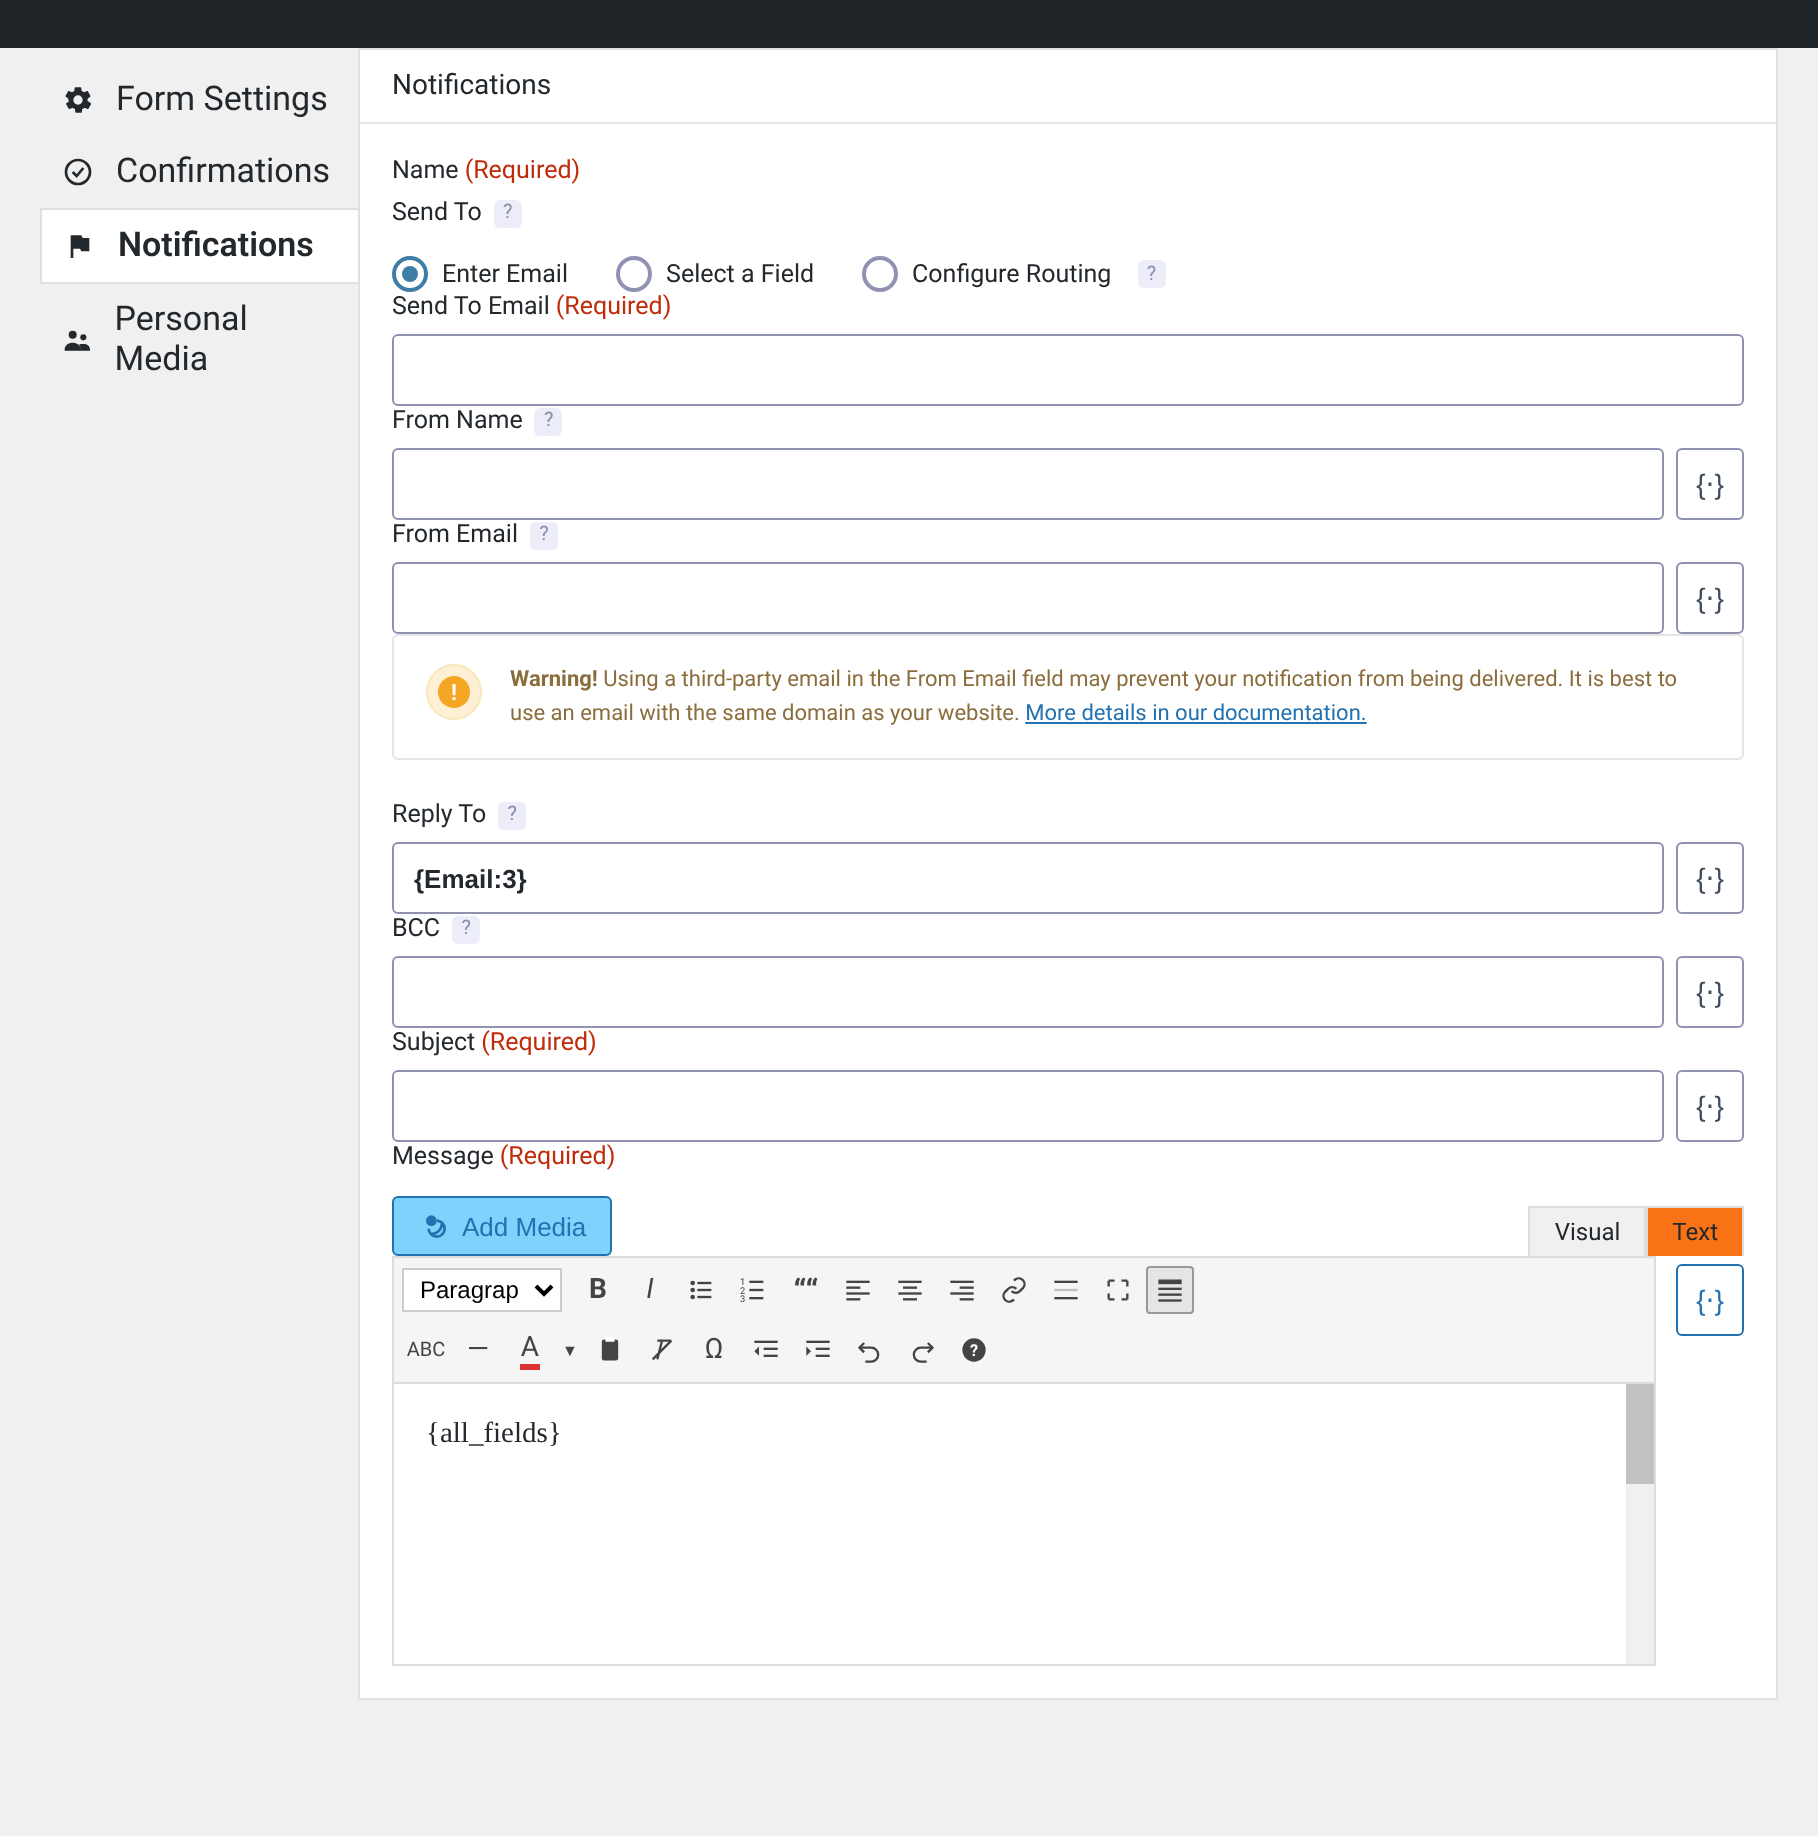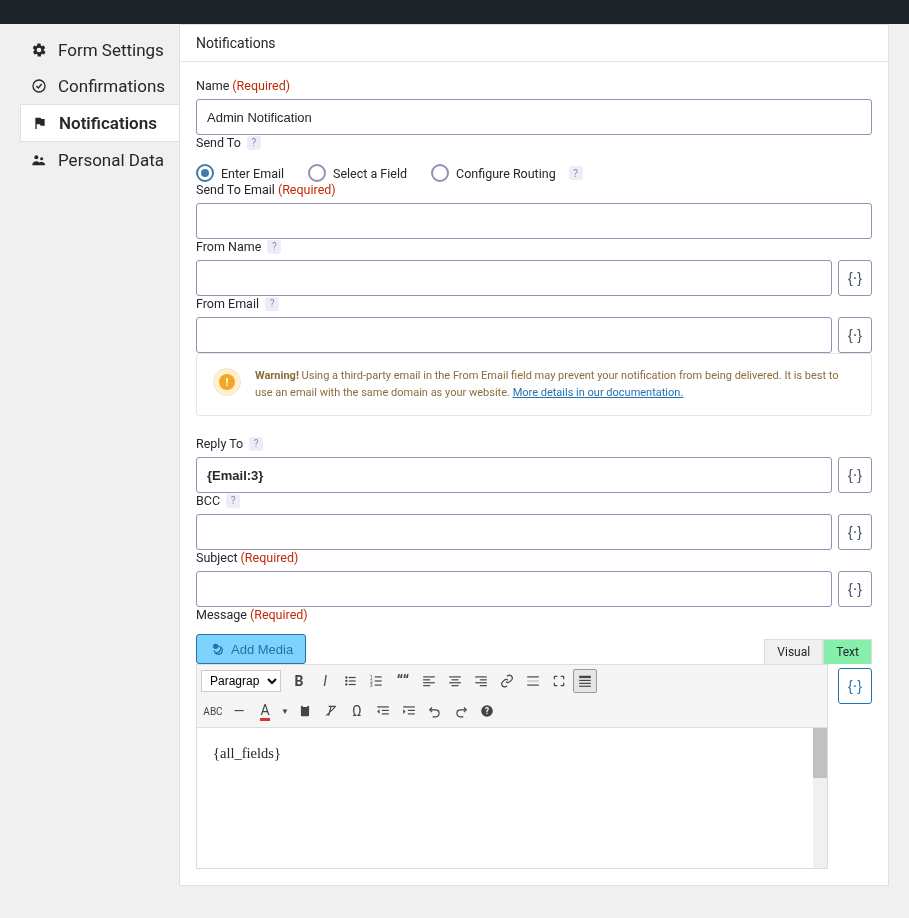--- a/index.html
+++ b/index.html
@@ -30,21 +30,21 @@
 .warning-box { border: 1px solid #e5e5e5; border-radius: 3px; padding: 14px 16px; display: flex; gap: 14px; align-items: flex-start; margin-bottom: 20px; }
 .warn-icon { width: 28px; height: 28px; border-radius: 50%; background: #fdf0d5; border: 1px solid #fae6b8; display: flex; align-items: center; justify-content: center; flex-shrink: 0; }
 .warn-icon-inner { width: 16px; height: 16px; border-radius: 50%; background: #f5a623; color: #fff; display: flex; align-items: center; justify-content: center; font-size: 11px; font-weight: bold; }
 .warn-text { font-size: 11px; color: #8a6d3b; line-height: 1.5; }
 .warn-text a { color: #2271b1; text-decoration: underline; }
 .editor-wrap { }
 .editor-top { display: flex; justify-content: space-between; align-items: flex-end; margin-bottom: 0; }
 .add-media-btn { border: 1px solid #2271b1; color: #2271b1; background: #7dd3fc; border-radius: 3px; padding: 6px 12px; font-size: 13px; display: inline-flex; align-items: center; gap: 6px; cursor: pointer; }
 .editor-tabs { display: flex; }
 .editor-tab { border: 1px solid #ddd; border-bottom: none; padding: 5px 12px; font-size: 12px; background: #f0f0f1; cursor: pointer; }
-.editor-tab.active { background: #86efac; }
+.editor-tab.active { background: #f97316; }
 .editor-row { display: flex; gap: 10px; align-items: flex-start; }
 .editor-main { flex: 1; border: 1px solid #ddd; }
 .toolbar { background: #f5f5f5; border-bottom: 1px solid #ddd; padding: 4px; display: flex; flex-wrap: wrap; gap: 2px; align-items: center; }
 .para-select { border: 1px solid #ccc; font-size: 12px; padding: 2px 4px; width: 80px; margin-right: 4px; background: #fff; height: 22px; }
 .tb-btn { width: 24px; height: 24px; display: flex; align-items: center; justify-content: center; cursor: pointer; color: #444; font-size: 14px; border-radius: 2px; }
 .tb-btn.active { border: 1px solid #999; background: #e5e5e5; }
 .editor-content { min-height: 140px; padding: 12px 16px; font-family: Georgia, serif; font-size: 14.5px; line-height: 1.9; color: #23282d; position: relative; }
 .editor-scrollbar { position: absolute; right: 0; top: 0; width: 14px; height: 100%; background: #f0f0f0; }
 .editor-thumb { width: 100%; height: 50px; background: #c1c1c1; }
 .merge-btn-outer { border: 1px solid #2271b1; color: #2271b1; }
@@ -83,34 +83,33 @@
       <span>Notifications</span>
     </div>
     <div class="sidebar-item">
       <span class="icon">
         <svg width="16" height="16" viewBox="0 0 24 24" fill="currentColor">
             <circle cx="8" cy="8" r="3"></circle>
             <circle cx="16" cy="10" r="2.3"></circle>
             <path d="M2 19c0-3 3-5 6-5s6 2 6 5v1H2v-1zm12 1v-1c0-1.4-.5-2.6-1.3-3.6 1-.3 2-.4 3.3-.4 3 0 5 1.5 5 4v1h-7z"></path>
           </svg>
       </span>
-      <span>Personal Data</span>
+      <span>Personal Media</span>
     </div>
   </div>
 
   <div class="main">
     <div class="main-header">Notifications</div>
     <div class="form-body">
 
       <div class="field-group">
         <div class="field-label">
           <span>Name</span>
             <span class="req">(Required)</span>
         </div>
-        <input class="text-input" value="Admin Notification" style="">
       </div>
 
       <div class="field-group">
         <div class="field-label">
           <span>Send To</span>
             <span class="help-icon">?</span>
         </div>
         <div class="radio-row">
           <label class="radio-opt">
             <span class="radio-circle checked"></span>

